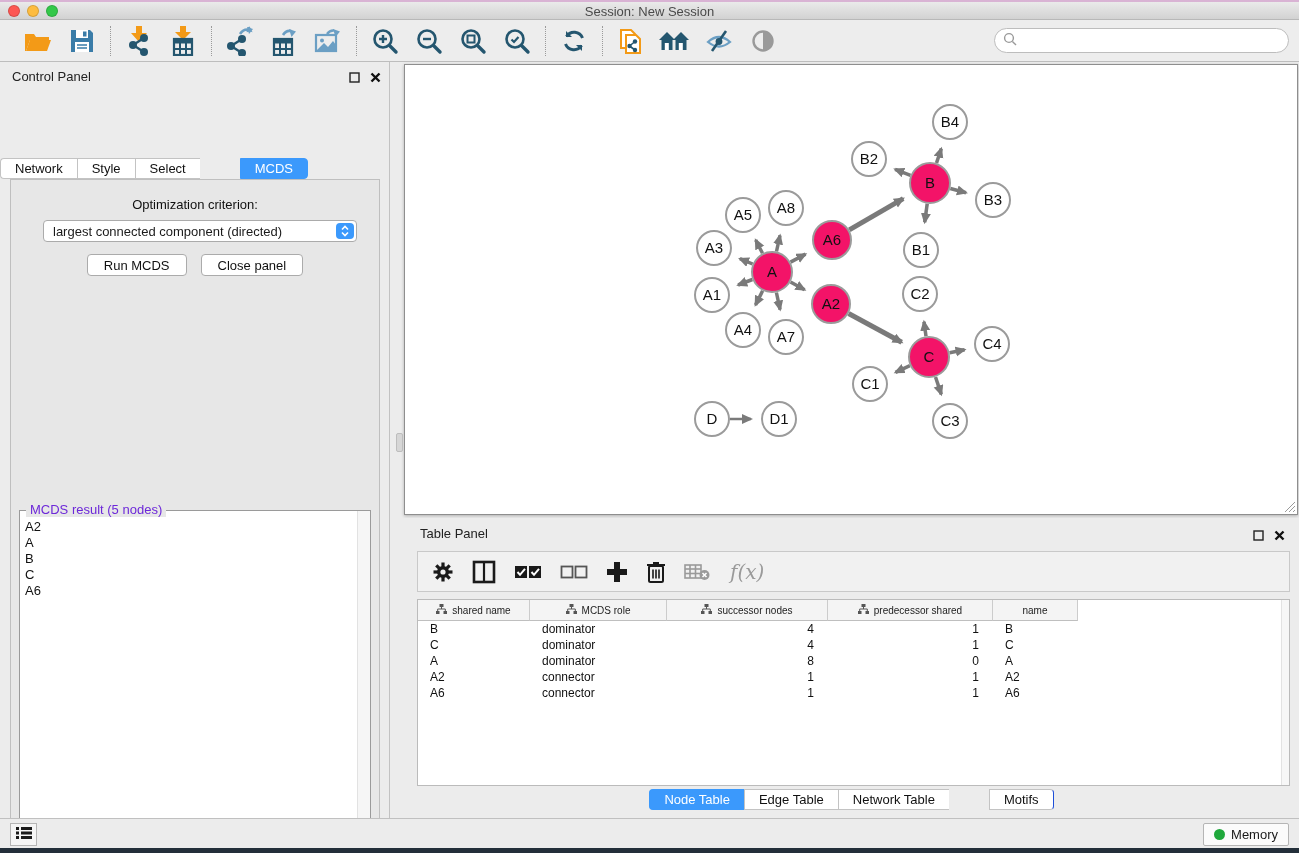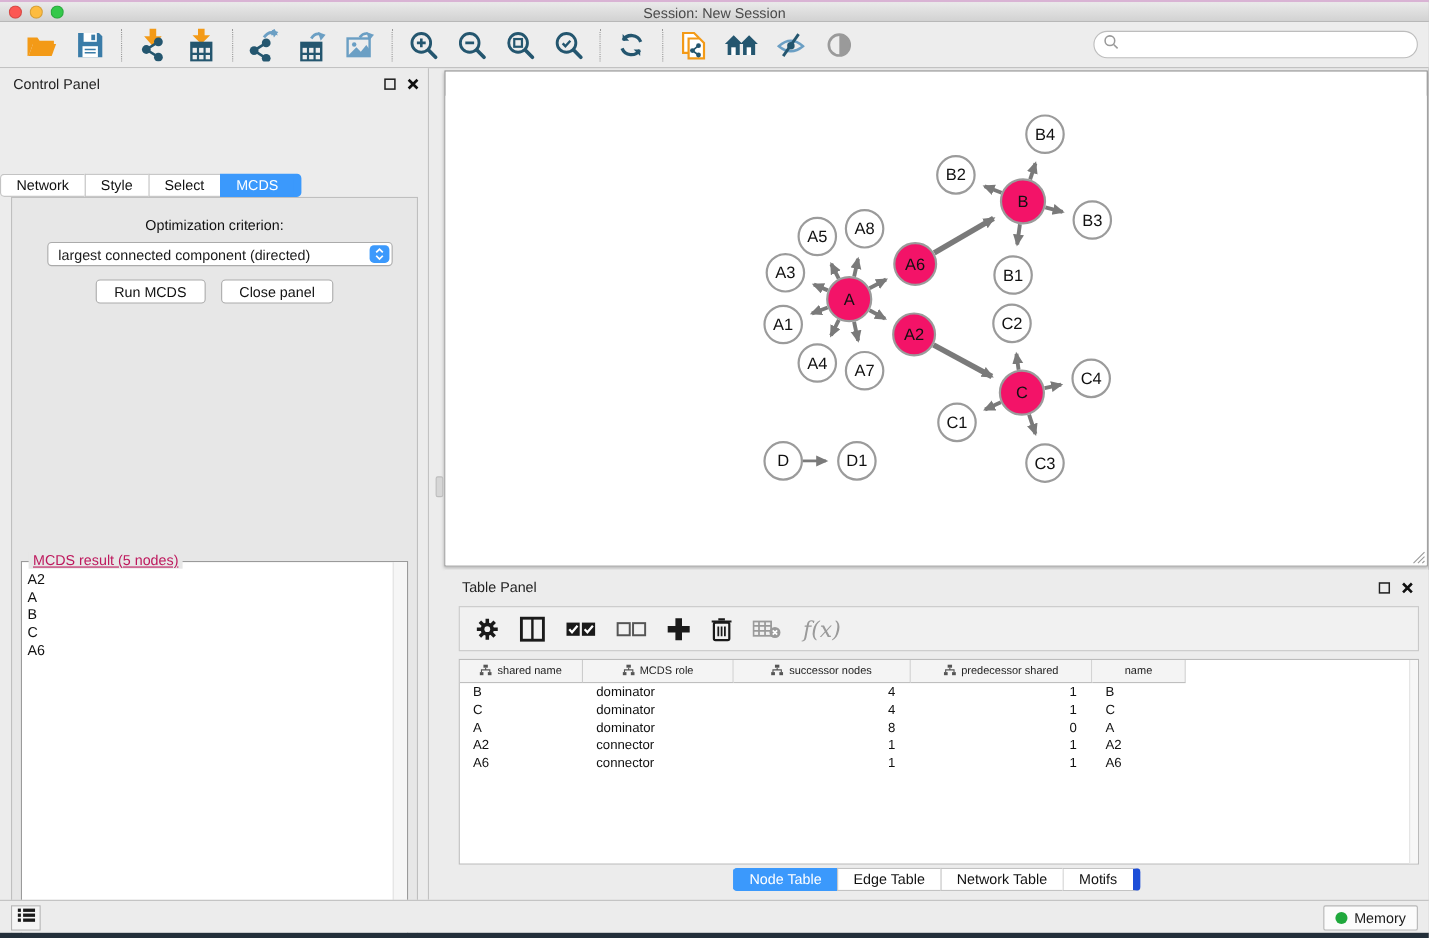--- a/index.html
+++ b/index.html
@@ -37,21 +37,21 @@
   .control-panel { position:absolute; left:0; top:62px; width:390px; height:756px; background:#ececec; border-right:1px solid #c2c2c2; }
   .panel-header { position:relative; height:28px; }
   .panel-header .ph-title { position:absolute; left:12px; top:7px; font-size:13px; color:#222; }
   .ph-icons { position:absolute; right:8px; top:7px; display:flex; gap:10px; align-items:center; }
   .cp-tabs { position:absolute; left:0; right:0; top:96px; display:flex; justify-content:flex-start; z-index:3; }
   .seg-tab {
     height:21px; padding:0 14px; font-size:13px; background:#fff; border:1px solid #c3c3c3;
     border-right:none; display:flex; align-items:center; color:#111; cursor:default;
   }
   .seg-tab:first-child { border-radius:4px 0 0 4px; }
-  .seg-tab:last-child { border-right:7px solid #1d4ed8; border-radius:0 4px 4px 0; }
+  .seg-tab:last-child { border-right:1px solid #1d4ed8; border-radius:0 4px 4px 0;margin-left:40px; }
   .seg-tab.sel { background:#3b99fc; color:#fff; border-color:#3b99fc; }
   .cp-box {
     position:absolute; left:10px; top:117px; width:370px; height:683px;
     background:#e7e7e7; border:1px solid #bfbfbf;
   }
   .opt-label { position:absolute; left:0; right:0; top:17px; text-align:center; font-size:13px; color:#111; }
   .select {
     position:absolute; left:32px; top:40px; width:314px; height:22px; background:#fff;
     border:1px solid #ababab; border-radius:4px; font-size:13px; display:flex; align-items:center;
     padding-left:9px;
@@ -63,21 +63,21 @@
   .cp-buttons { position:absolute; left:0; right:0; top:74px; display:flex; justify-content:center; gap:14px; }
   .btn {
     height:22px; padding:0 16px; background:#fff; border:1px solid #ababab; border-radius:4px;
     font-size:13px; display:flex; align-items:center; color:#111; cursor:default;
   }
   .mcds-fieldset {
     position:absolute; left:8px; top:330px; width:352px; height:342px;
     border:1px solid #9a9a9a; background:#fff;
   }
   .mcds-legend {
-    position:absolute; left:6px; top:-9px; background:#e7e7e7; padding:0 4px; font-size:13px; color:#be185d;text-decoration:underline;
+    position:absolute; left:6px; top:-9px; background:#e7e7e7; padding:0 4px; font-size:13px; color:#6d28d9;
   }
   .mcds-list { position:absolute; left:1px; top:8px; bottom:1px; right:14px; overflow:hidden; }
   .mcds-item { font-size:13px; line-height:16px; padding-left:4px; color:#111; }
   .mcds-scroll { position:absolute; right:0; top:0; bottom:0; width:13px; background:#f6f6f6; border-left:1px solid #e2e2e2; }
   
   .net-window {
     position:absolute; left:404px; top:64px; width:894px; height:451px;
     background:#fff; border:1px solid #8e8e8e; box-shadow:0 1px 3px rgba(0,0,0,.25);
   }
   .net-titlebar { position:relative; height:22px; background:linear-gradient(#ededed,#d3d3d3); border-bottom:1px solid #aaa; }

